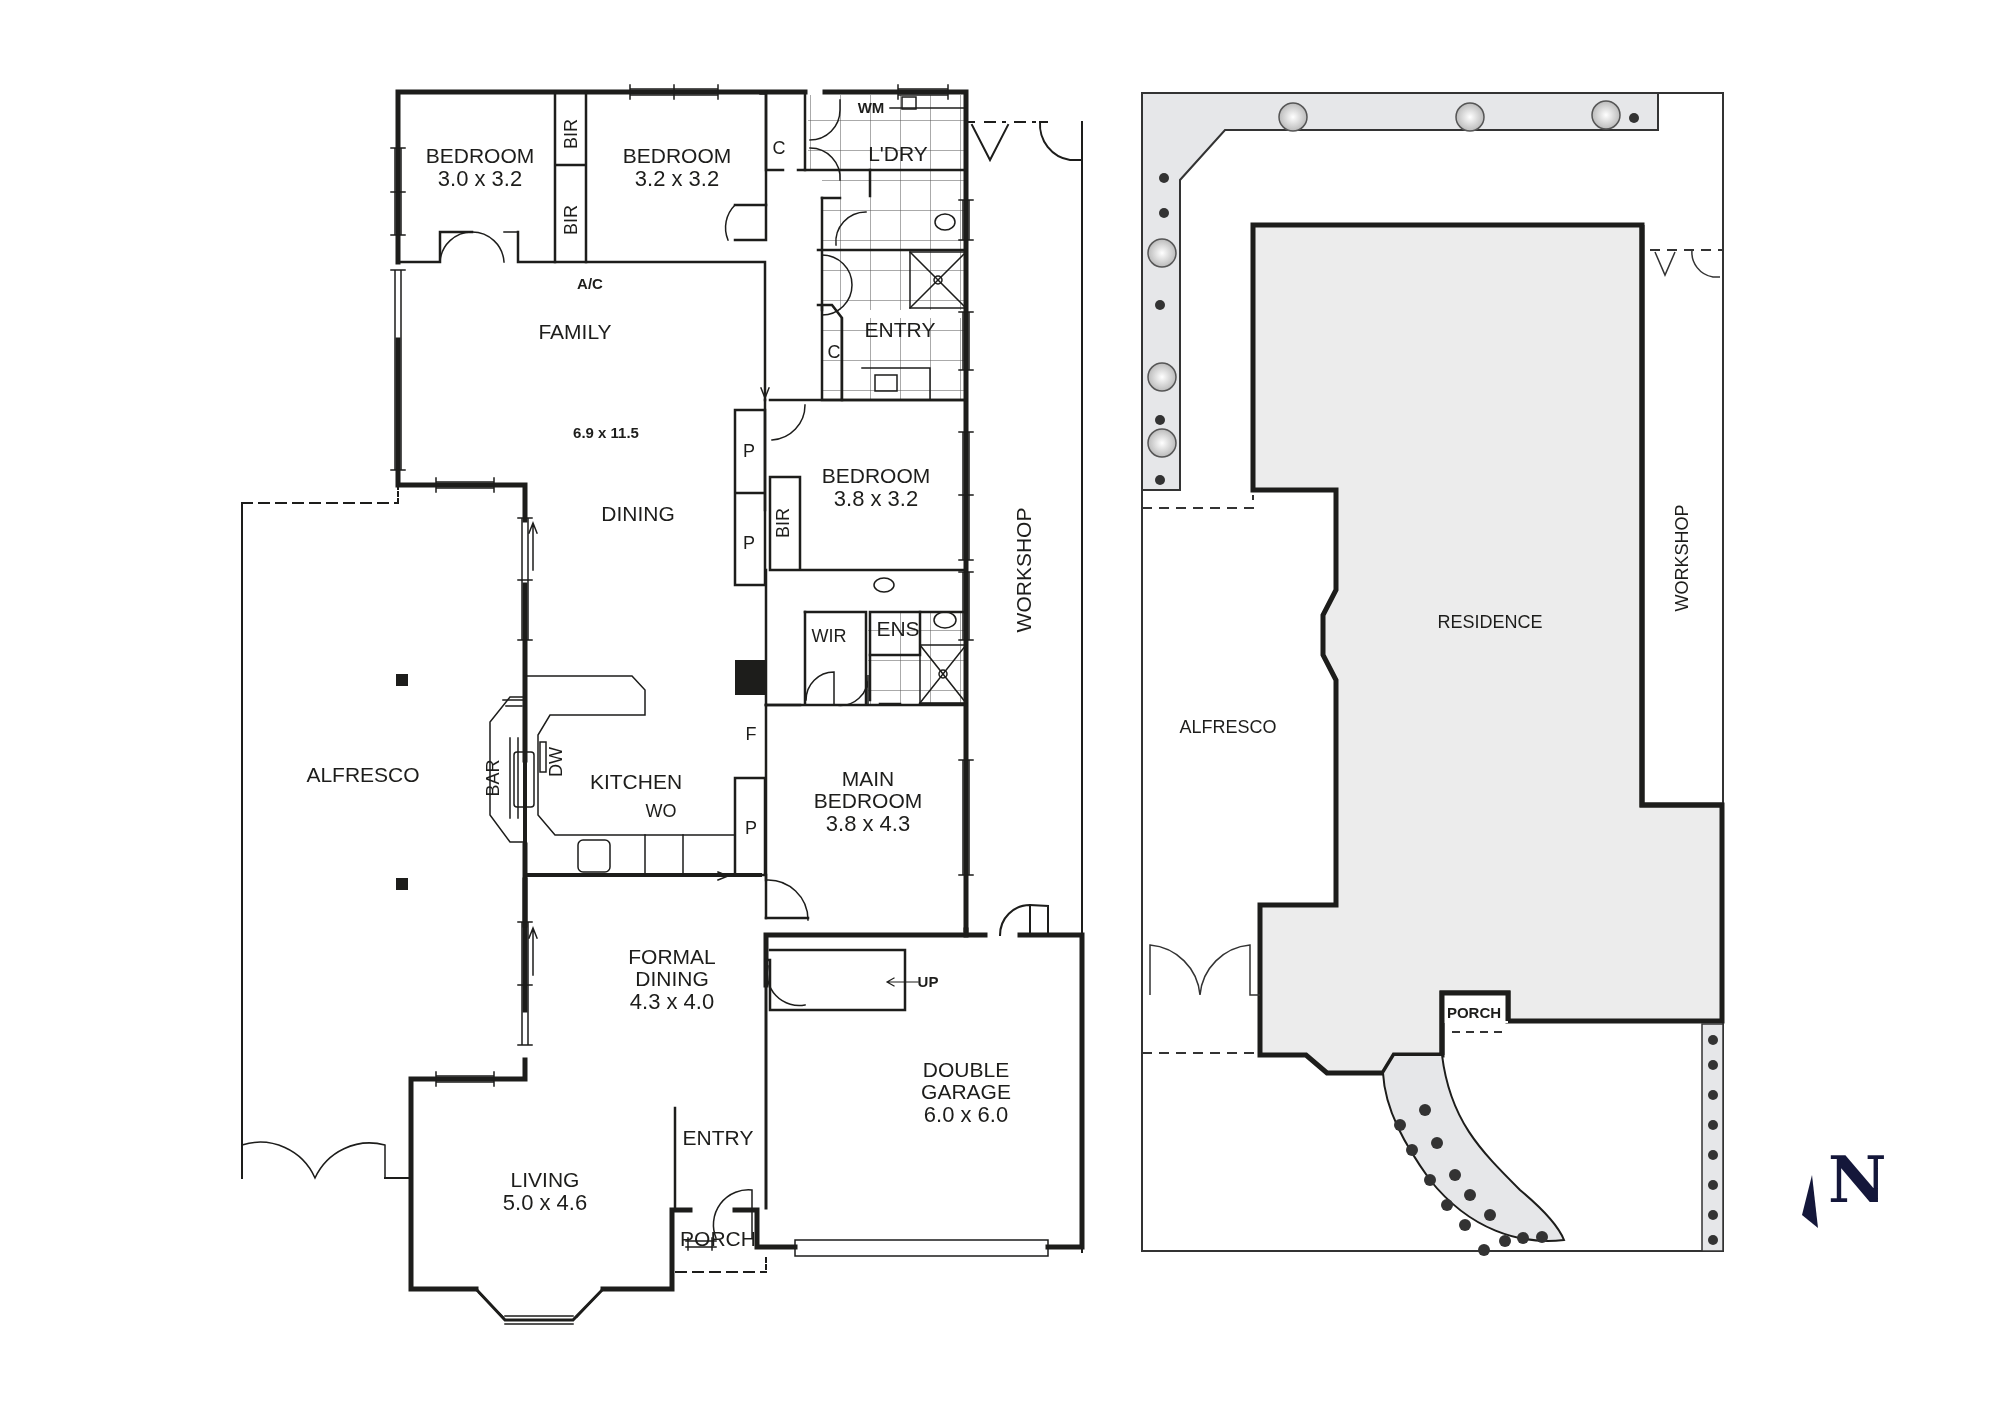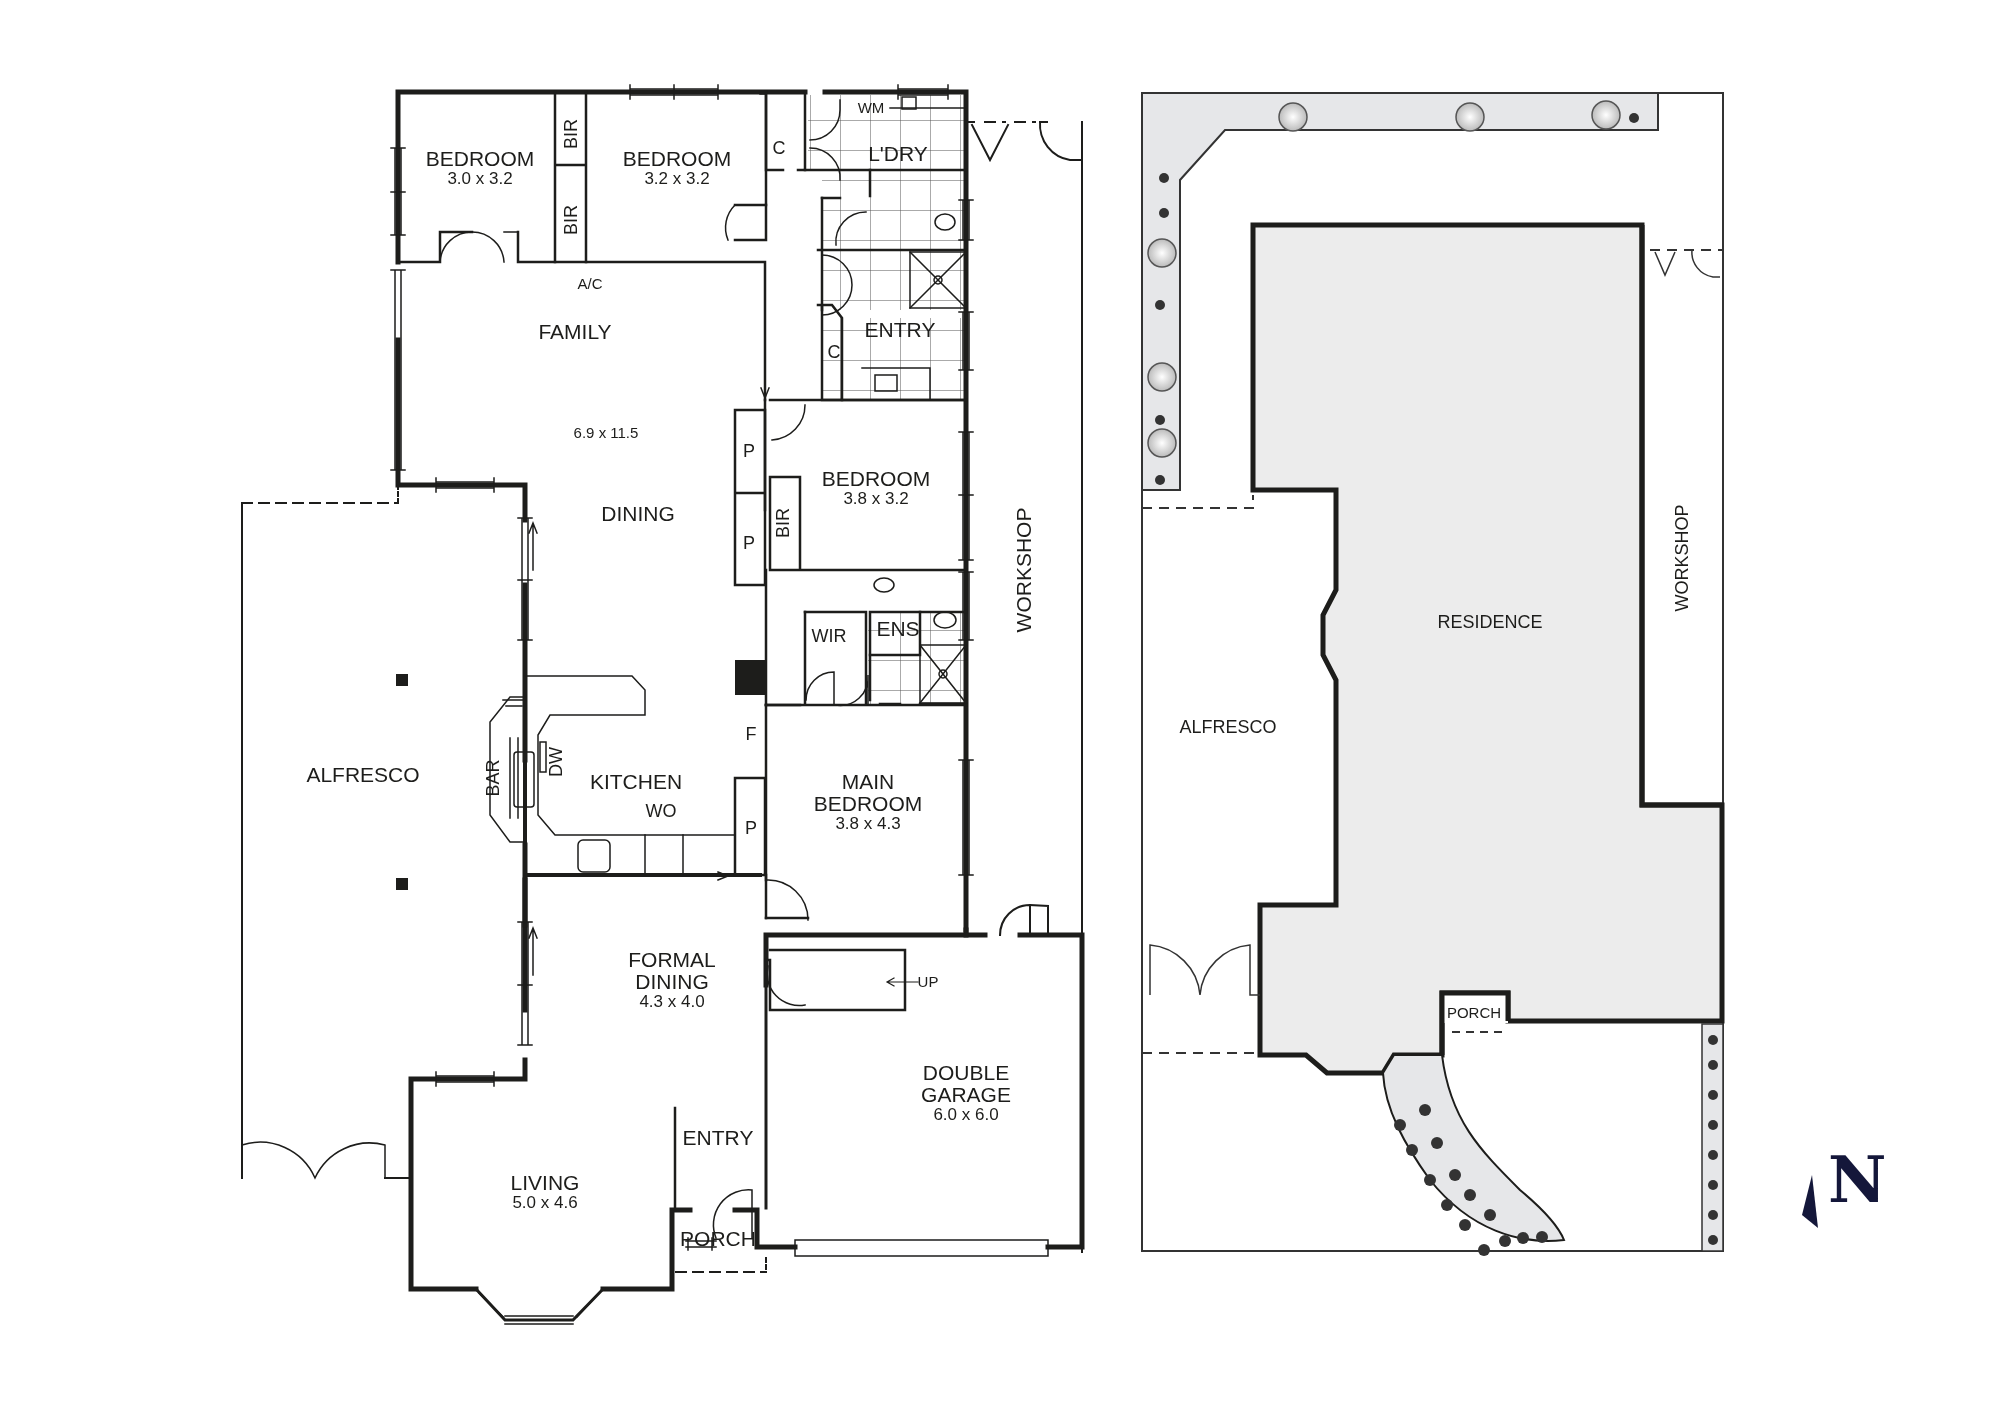--- a/index.html
+++ b/index.html
@@ -1,22 +1,22 @@
 <!DOCTYPE html>
 <html><head>
 <meta charset="utf-8">
 <style>
   html,body{margin:0;padding:0;background:#ffffff;}
   #canvas{position:relative;width:2000px;height:1413px;background:#fff;overflow:hidden;}
   svg{position:absolute;left:0;top:0;}
   .lbl{position:absolute;font-family:"Liberation Sans",sans-serif;color:#1d1d1b;text-align:center;white-space:nowrap;transform:translate(-50%,-50%);line-height:1.05;}
   .room{font-size:21px;}
-  .dim{font-size:17px;display:block;}
+  .dim{font-size:22px;display:block;}
   .sm{font-size:18px;}
-  .xs{font-size:15px;}
+  .xs{font-size:15px;font-weight:bold;}
   .rot{transform:translate(-50%,-50%) rotate(-90deg);}
   .north-n{position:absolute;left:1828px;top:1148px;font-family:"DejaVu Serif",serif;font-weight:bold;font-size:64px;color:#14173a;line-height:1;}
 </style>
 </head>
 <body>
 
 <div id="canvas">
 
 <svg width="2000" height="1413" viewBox="0 0 2000 1413">
   <defs>

